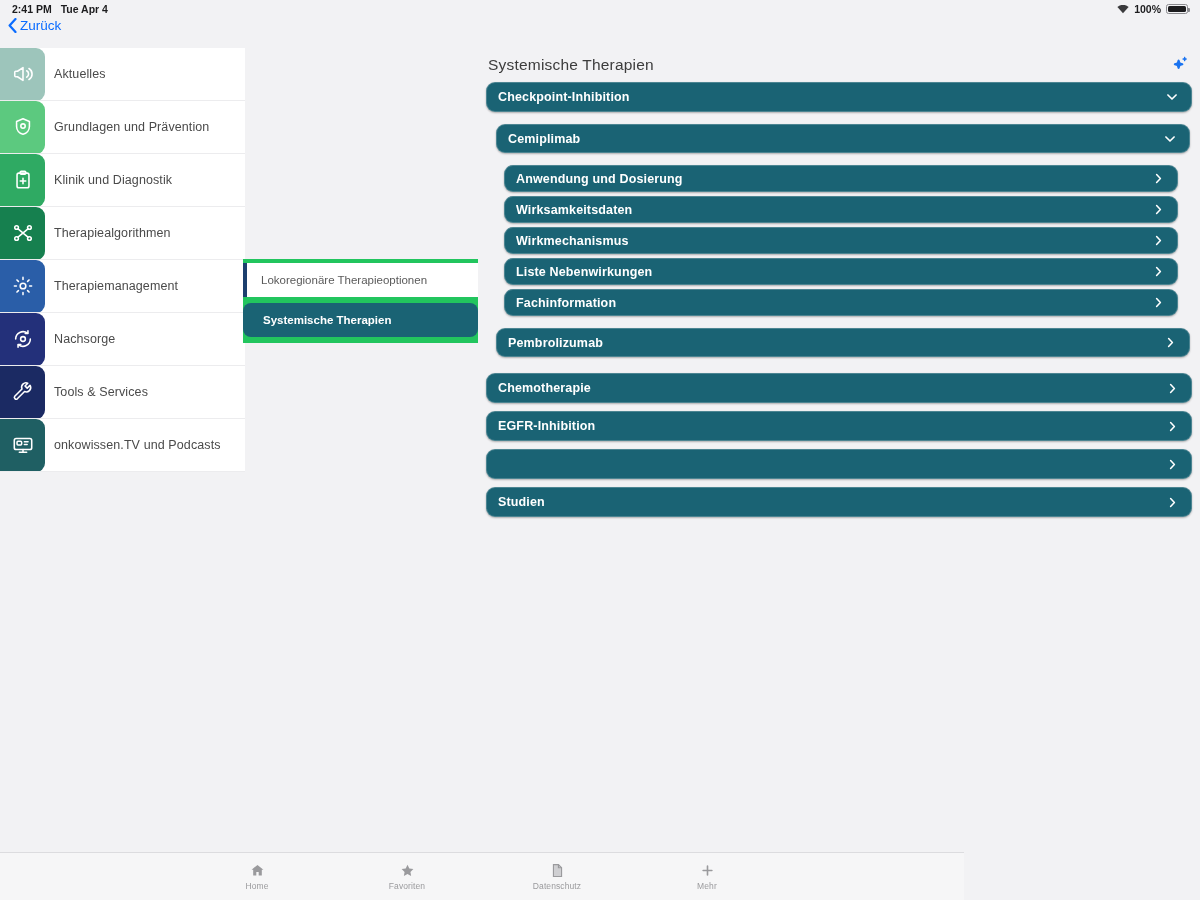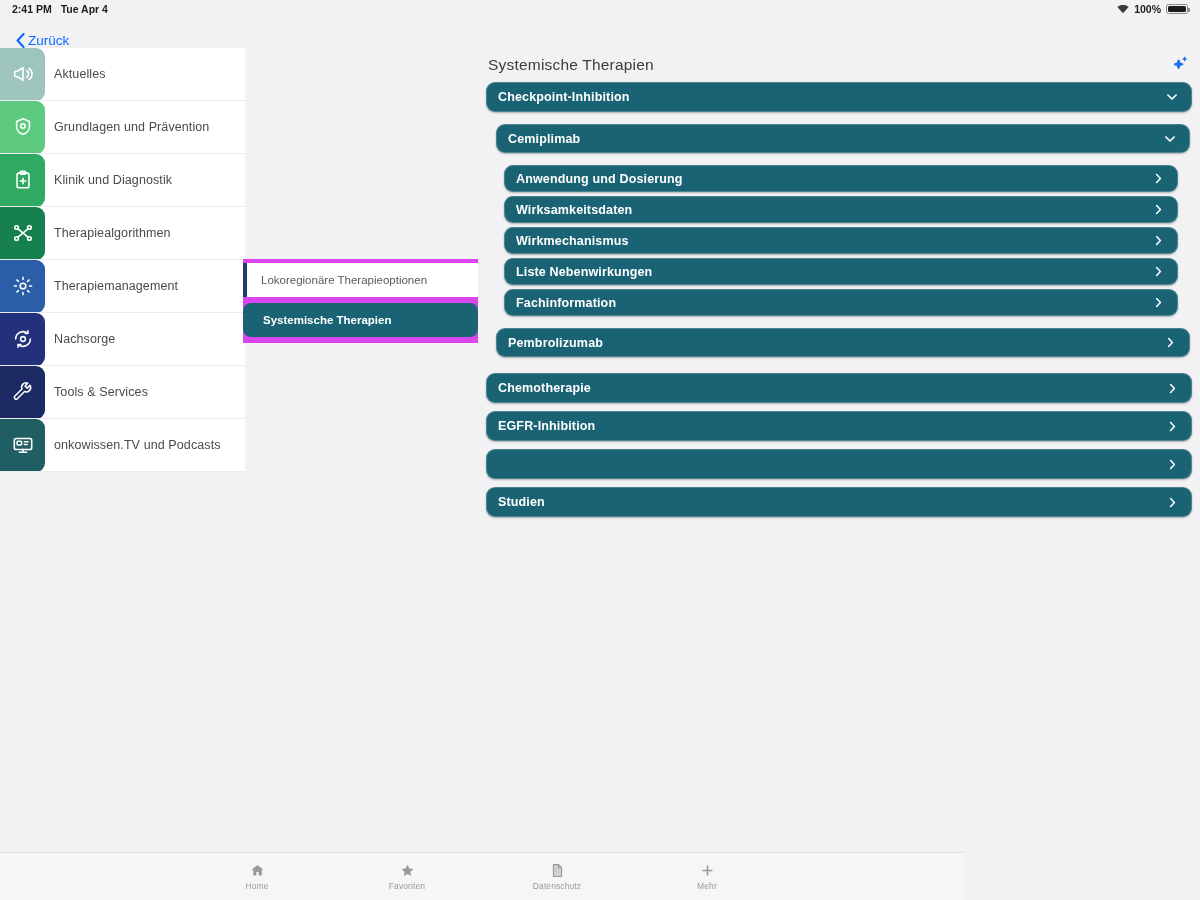--- a/index.html
+++ b/index.html
@@ -28,21 +28,21 @@
     position:relative; display:inline-block;
   }
   .batt::after{
     content:""; position:absolute; right:-3px; top:3px;
     width:1.6px; height:4px; background:#8a8a8e; border-radius:0 1px 1px 0;
   }
   .batt i { position:absolute; left:1px; top:1px; bottom:1px; width:18px; background:#1c1c1e; border-radius:1.5px; display:block; }
 
   
   .backrow {
-    height:30px; display:flex; align-items:flex-end; padding-left:16px;
+    height:30px; display:flex; align-items:flex-start; padding-left:8px;
     background:#f2f2f4;
   }
   .back-btn { display:flex; align-items:center; gap:3px; color:#0a6cff; font-size:13.5px; cursor:pointer; }
   .chev-left { width:9px; height:15px; }
 
   
   .stage { position:relative; width:1200px; height:852px; background:#f2f2f4; }
 
   
   .sidebar {
@@ -63,21 +63,21 @@
   .side-item.sel .side-ico { background:transparent !important; border-radius:0; }
   .side-ico svg { display:block; }
   .side-lbl {
     font-size:12.5px; color:#4a4a4a; padding-left:9px; letter-spacing:.1px;
   }
   .side-item.sel .side-lbl { color:#ffffff; font-weight:700; }
 
   
   .submenu {
     position:absolute; left:243px; top:211px; width:235px;
-    background:#d946ef; padding:4px 0 6px 0;
+    background:#22c55e; padding:4px 0 6px 0;
   }
   .sub-item {
     position:relative; height:34px; display:flex; align-items:center;
     padding-left:18px; font-size:11.5px; color:#5a5a5a;
     background:#ffffff; cursor:pointer;
   }
   .sub-item .bar {
     position:absolute; left:0; top:0; bottom:0; width:4px; background:#1c3f6e;
   }
   .sub-item.sel {

